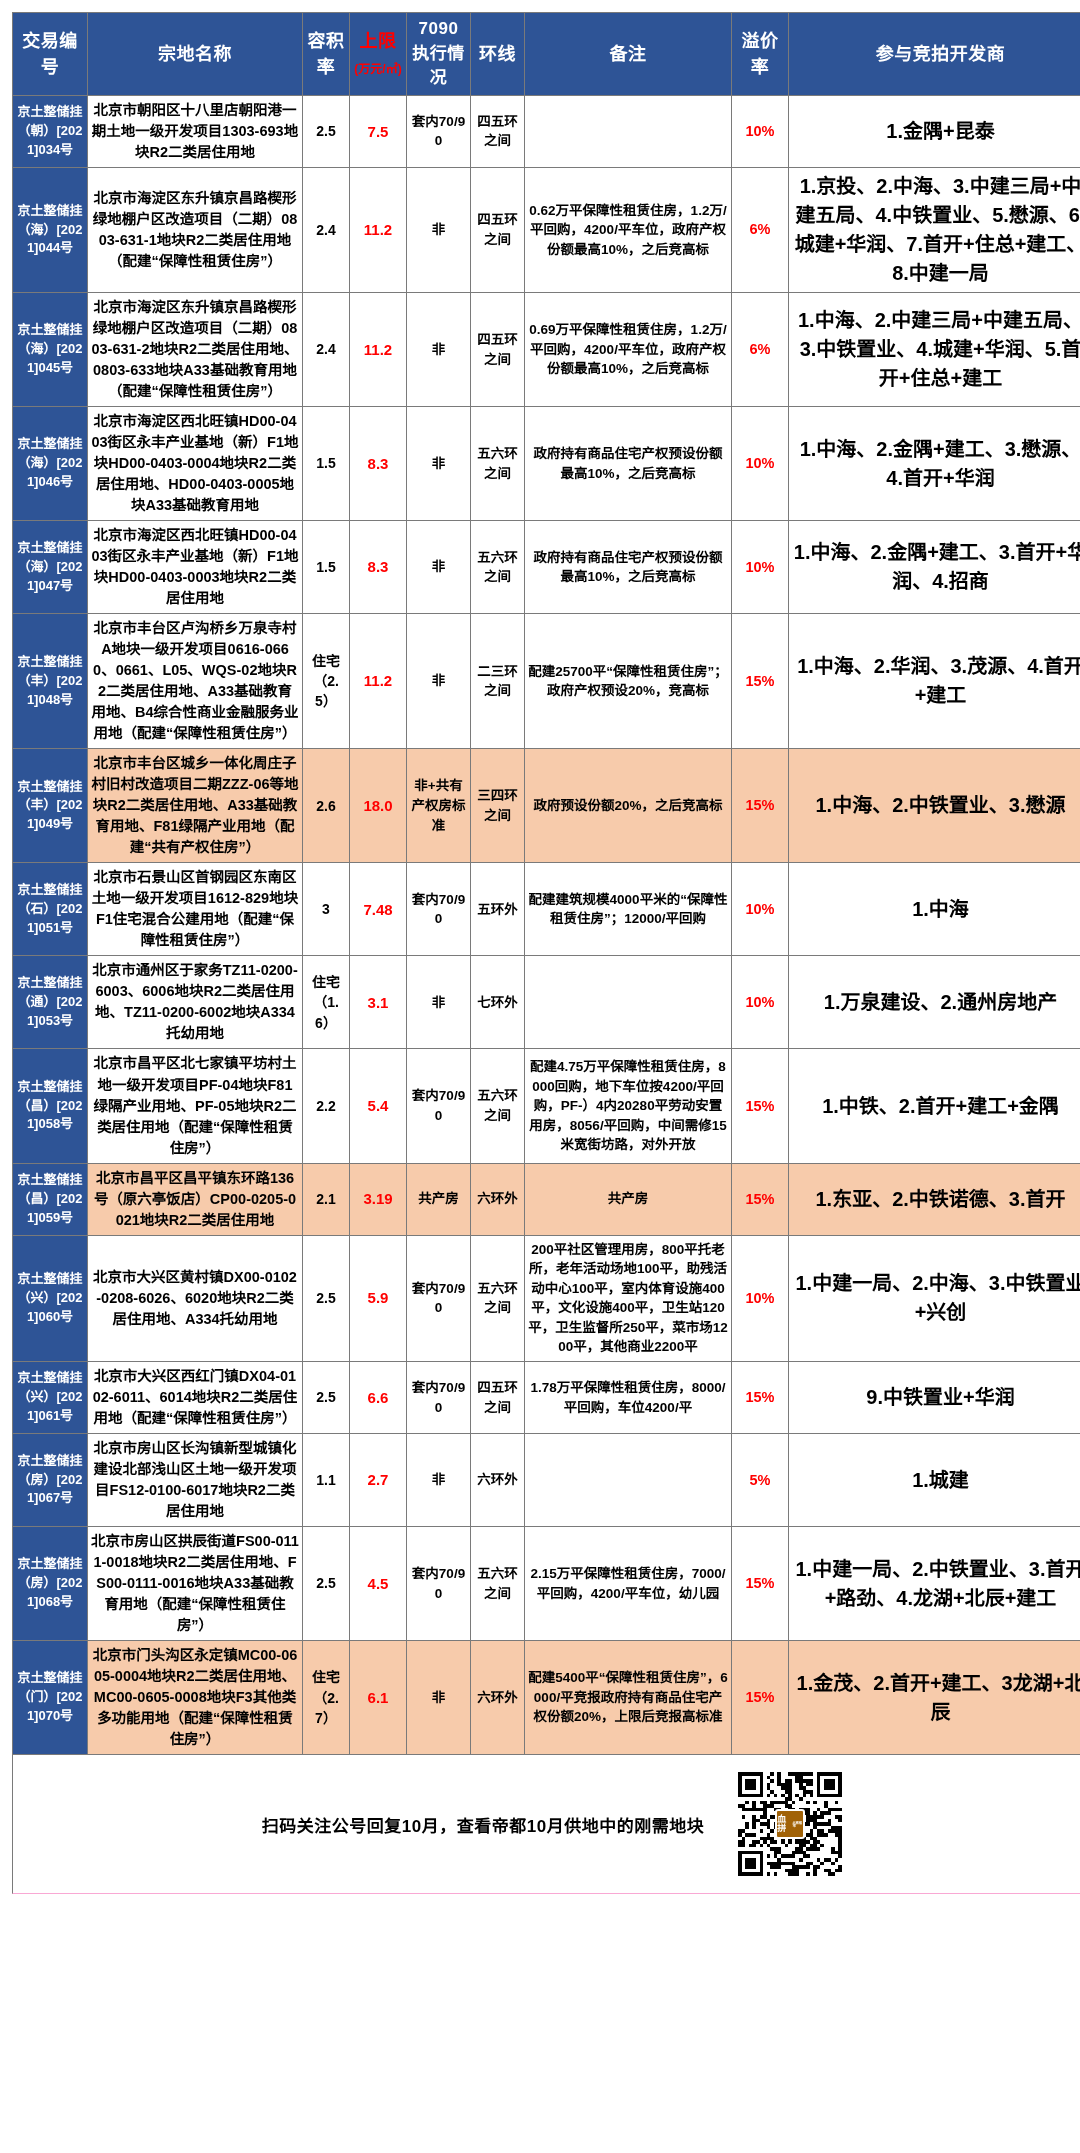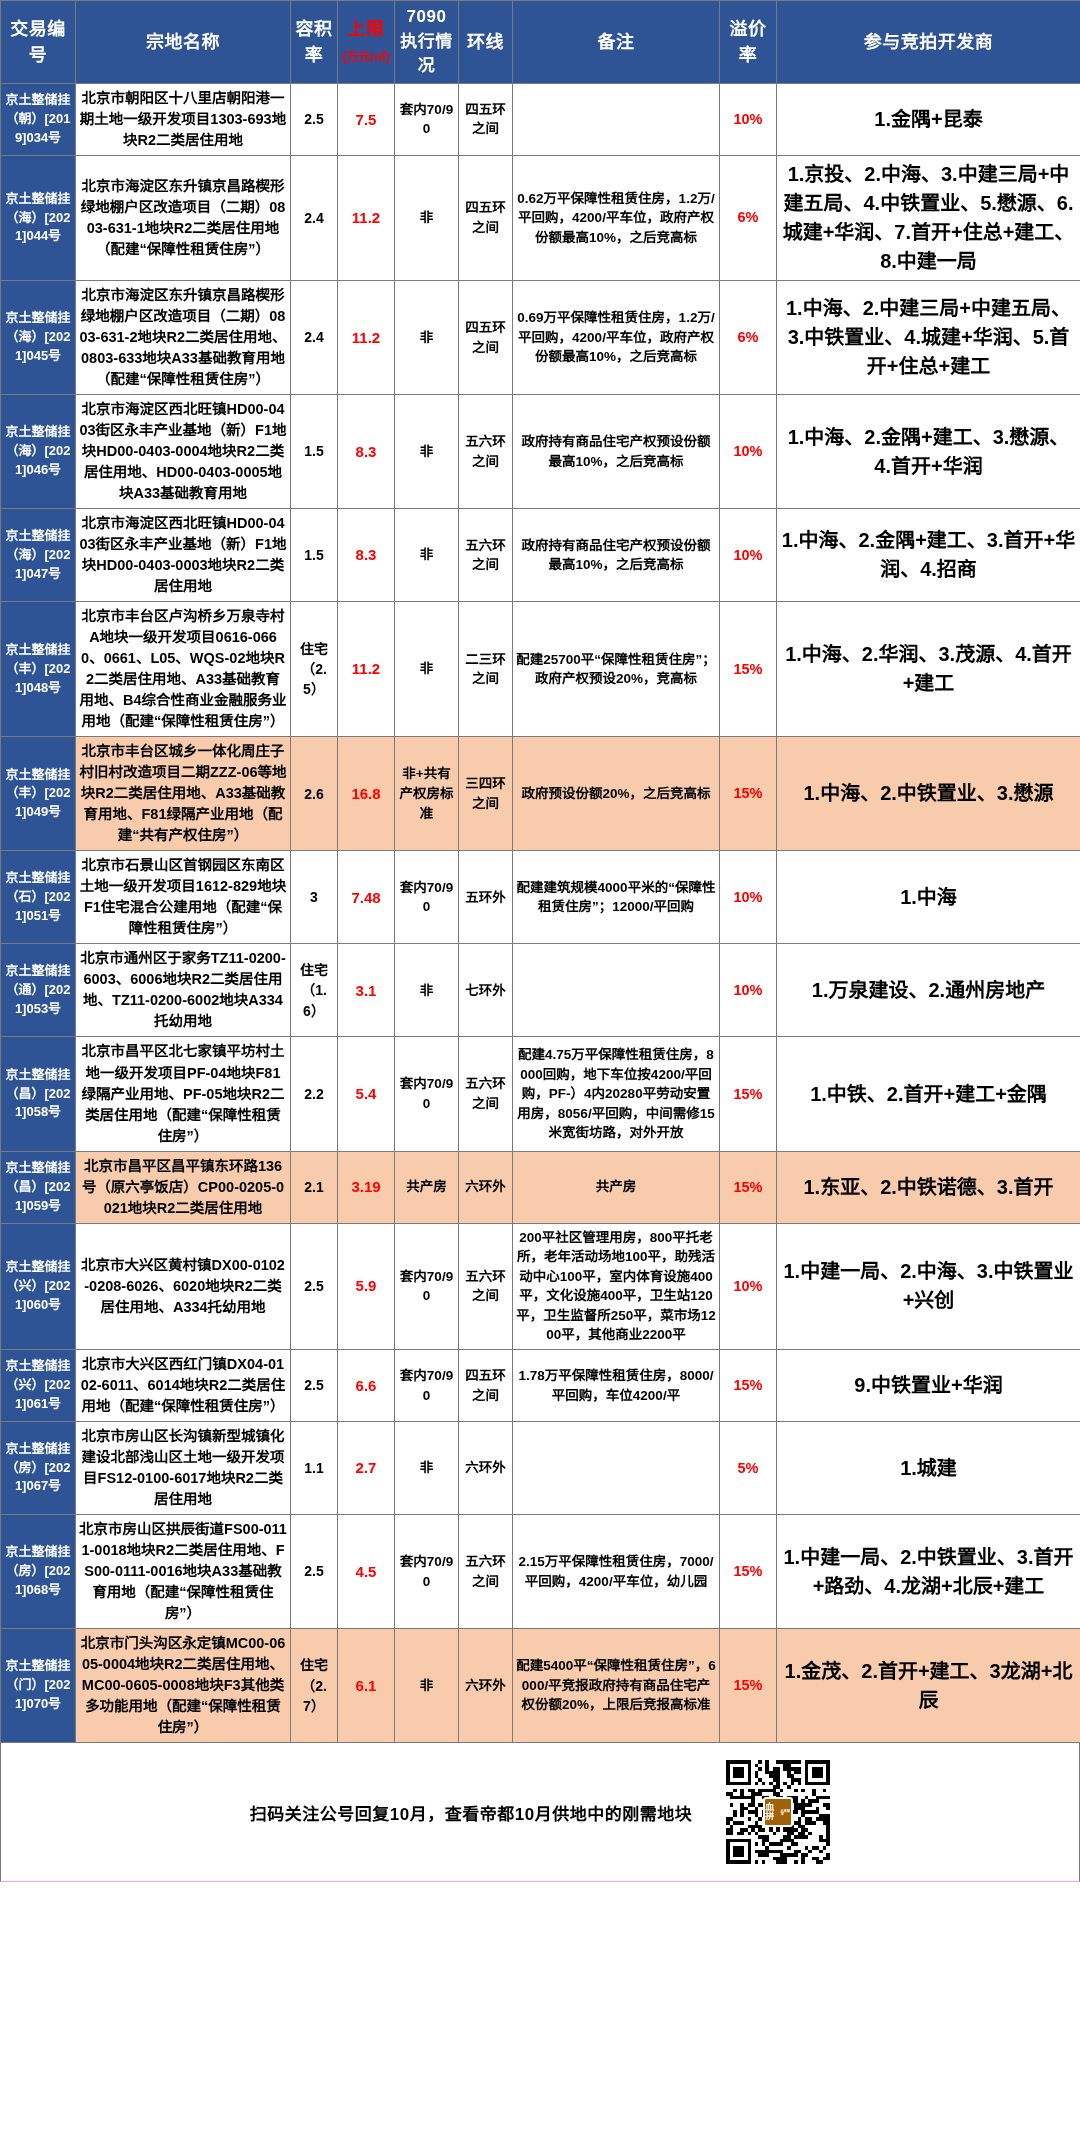--- a/index.html
+++ b/index.html
@@ -9,21 +9,21 @@
   }
   body {
     width: 1080px;
     font-family: "Liberation Sans", "DejaVu Sans", sans-serif;
     color: #000000;
     -webkit-font-smoothing: antialiased;
   }
   #sheet {
     width: 1080px;
     box-sizing: border-box;
-    padding: 0;
+    padding: 12px;
   }
   table.land-table {
     width: 1080px;
     border-collapse: collapse;
     table-layout: fixed;
   }
   table.land-table td, table.land-table th {
     border: 1px solid #7a7a7a;
     vertical-align: middle;
     text-align: center;
@@ -205,21 +205,21 @@
         <th class="upper-head"><span>上限</span><span class="unit">(万元/㎡)</span></th>
         <th class="seven090">7090执行情况</th>
         <th>环线</th>
         <th>备注</th>
         <th>溢价率</th>
         <th>参与竞拍开发商</th>
       </tr>
     </thead>
     <tbody id="tbody">
         <tr>
-          <td class="code">京土整储挂（朝）[2019]034号</td>
+          <td class="code">京土整储挂（朝）[2021]034号</td>
           <td class="name">北京市朝阳区十八里店朝阳港一期土地一级开发项目1303-693地块R2二类居住用地</td>
           <td class="far">2.5</td>
           <td class="cap">7.5</td>
           <td class="c7090">套内70/90</td>
           <td class="ring">四五环之间</td>
           <td class="note"></td>
           <td class="prem">10%</td>
           <td class="dev">1.金隅+昆泰</td>
         </tr>
         <tr>
@@ -274,21 +274,21 @@
           <td class="c7090">非</td>
           <td class="ring">二三环之间</td>
           <td class="note">配建25700平“保障性租赁住房”；政府产权预设20%，竞高标</td>
           <td class="prem">15%</td>
           <td class="dev">1.中海、2.华润、3.茂源、4.首开+建工</td>
         </tr>
         <tr class="hl">
           <td class="code">京土整储挂（丰）[2021]049号</td>
           <td class="name">北京市丰台区城乡一体化周庄子村旧村改造项目二期ZZZ-06等地块R2二类居住用地、A33基础教育用地、F81绿隔产业用地（配建“共有产权住房”）</td>
           <td class="far">2.6</td>
-          <td class="cap">16.8</td>
+          <td class="cap">18.0</td>
           <td class="c7090">非+共有产权房标准</td>
           <td class="ring">三四环之间</td>
           <td class="note">政府预设份额20%，之后竞高标</td>
           <td class="prem">15%</td>
           <td class="dev">1.中海、2.中铁置业、3.懋源</td>
         </tr>
         <tr>
           <td class="code">京土整储挂（石）[2021]051号</td>
           <td class="name">北京市石景山区首钢园区东南区土地一级开发项目1612-829地块F1住宅混合公建用地（配建“保障性租赁住房”）</td>
           <td class="far">3</td>

